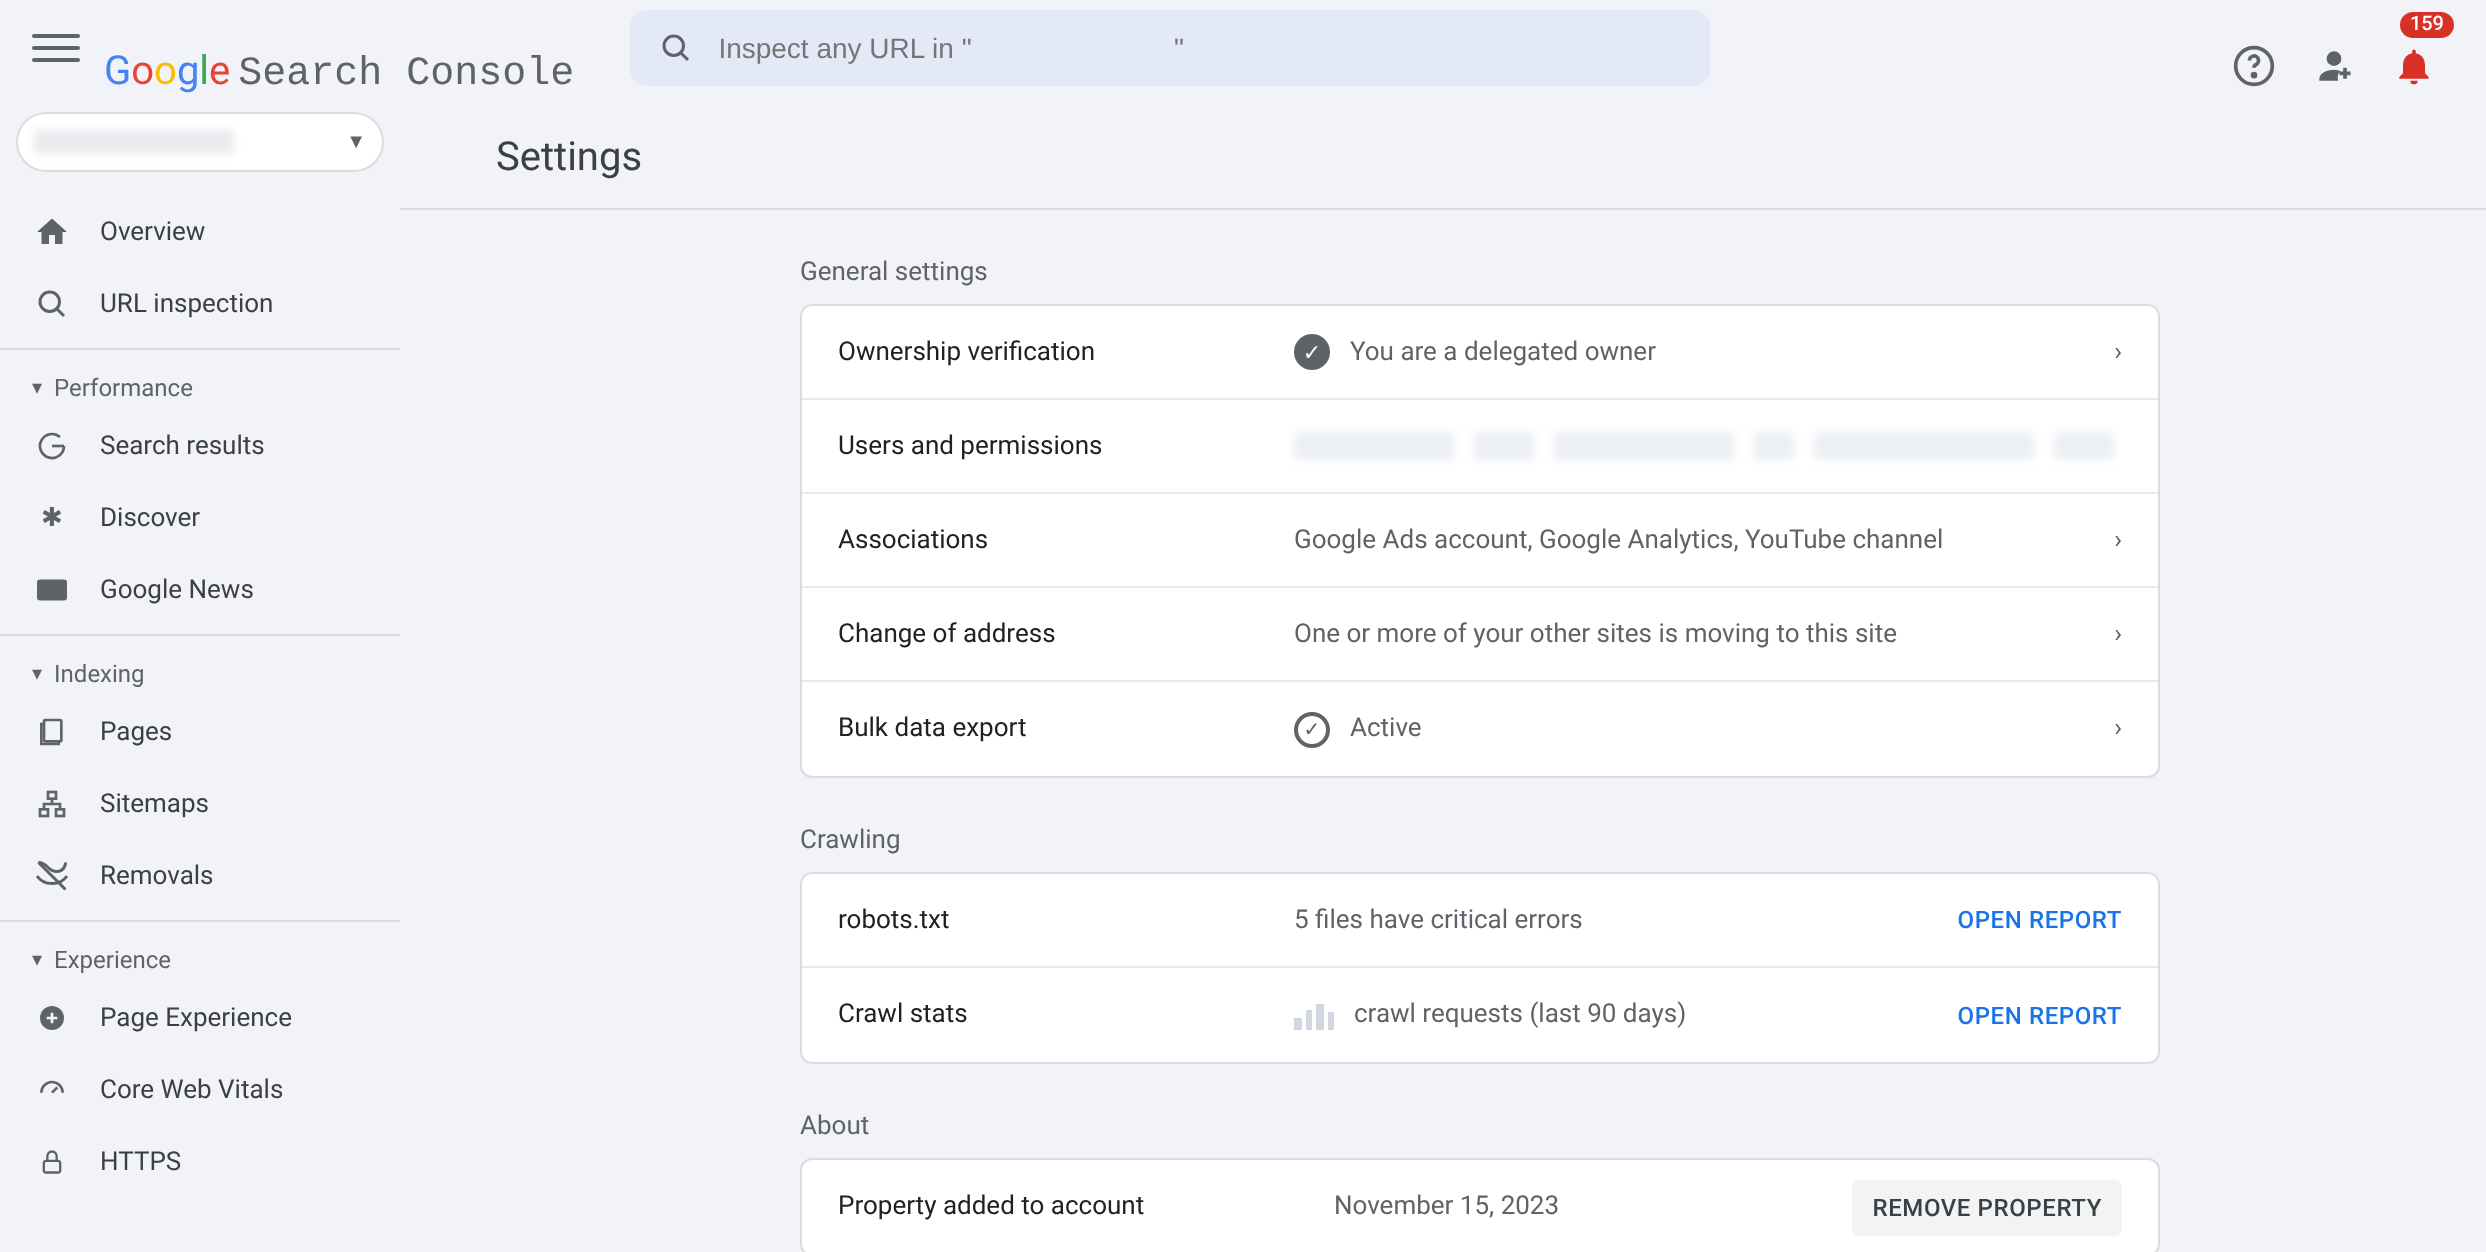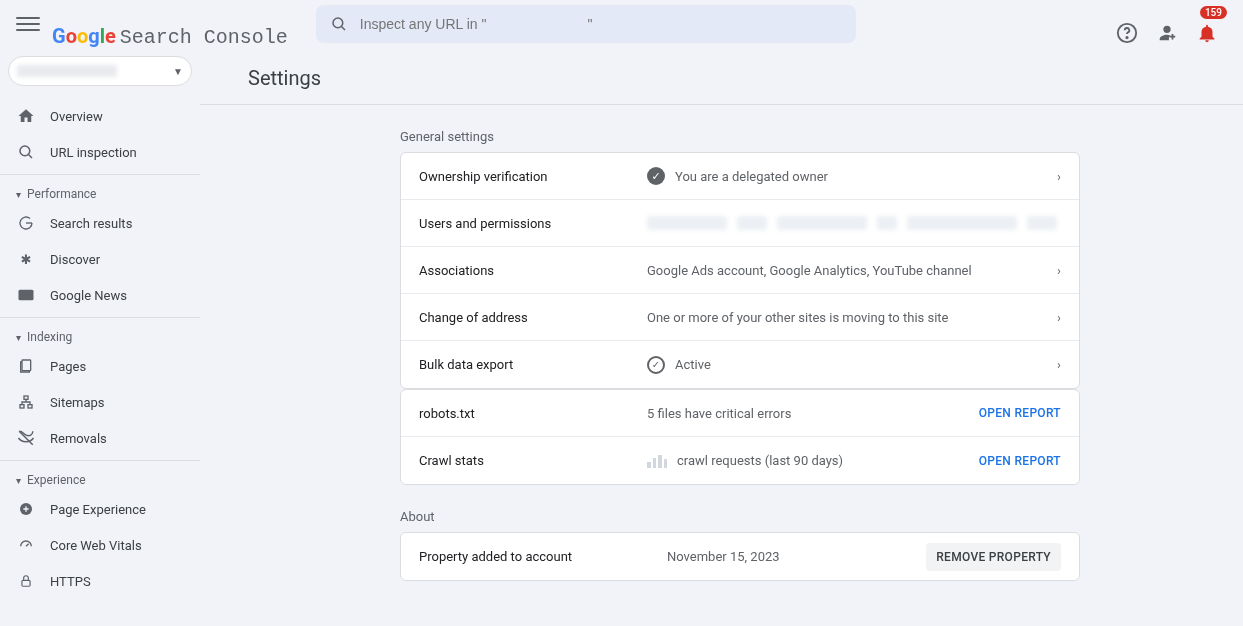--- a/index.html
+++ b/index.html
@@ -2,21 +2,21 @@
 <html><head>
 <meta charset="utf-8">
 <style>
   * { box-sizing: border-box; margin: 0; padding: 0; }
   body { font-family: Roboto, Arial, sans-serif; background: #f1f3f9; color: #3c4043; font-size: 13px; width: 1243px; height: 626px; overflow: hidden; }
   
   .header { height: 48px; display: flex; align-items: center; padding: 0 16px; background: #f1f3f9; }
   .hamburger { width: 24px; height: 24px; display: flex; flex-direction: column; justify-content: center; gap: 4px; cursor: pointer; margin-right: 12px; }
   .hamburger span { height: 2px; background: #5f6368; border-radius: 1px; }
   .logo-text { display: flex; align-items: baseline; }
-  .g-logo { font-size: 20px; font-weight: 700; margin-top: 24px; }
+  .g-logo { font-size: 20px; font-weight: 400; margin-top: 24px; }
   .g-1 { color: #4285F4; } .g-2 { color: #EA4335; } .g-3 { color: #FBBC05; }
   .g-4 { color: #4285F4; } .g-5 { color: #34A853; } .g-6 { color: #EA4335; }
   .sc-text { color: #5f6368; font-size: 20px; margin-left: 4px; font-weight: 400; font-family: Liberation Mono, monospace; }
   .search-bar { flex: 0 0 540px; margin-left: 28px; height: 38px; background: #e3e9f7; border-radius: 8px; display: flex; align-items: center; padding: 0 14px; }
   .search-bar .icon { color: #5f6368; margin-right: 12px; }
   .search-bar input { border: none; background: transparent; outline: none; font-size: 14px; color: #5f6368; flex: 1; }
   .header-spacer { flex: 1; }
   .header-icon { width: 40px; height: 40px; display: flex; align-items: flex-end; justify-content: center; cursor: pointer; color: #5f6368; position: relative; }
   .badge { position: absolute; top: 2px; right: 0px; background: #d93025; color: #fff; font-size: 10px; font-weight: 500; padding: 1px 5px; border-radius: 8px; }
   
@@ -253,20 +253,21 @@
       <div class="row">
         <div class="row-label">Bulk data export</div>
         <div class="row-detail">
             <span class="check-outline">✓</span>
             <span>Active</span>
           </div>
         <span class="row-chevron">›</span>
       </div>
     </div>
 
+    <div class="section-label">Crawling</div>
     <div class="card">
       <div class="row">
         <div class="row-label">robots.txt</div>
         <div class="row-detail">5 files have critical errors</div>
         <span class="row-action">OPEN REPORT</span>
       </div>
       <div class="row">
         <div class="row-label">Crawl stats</div>
         <div class="row-detail">
           <span class="minichart">

